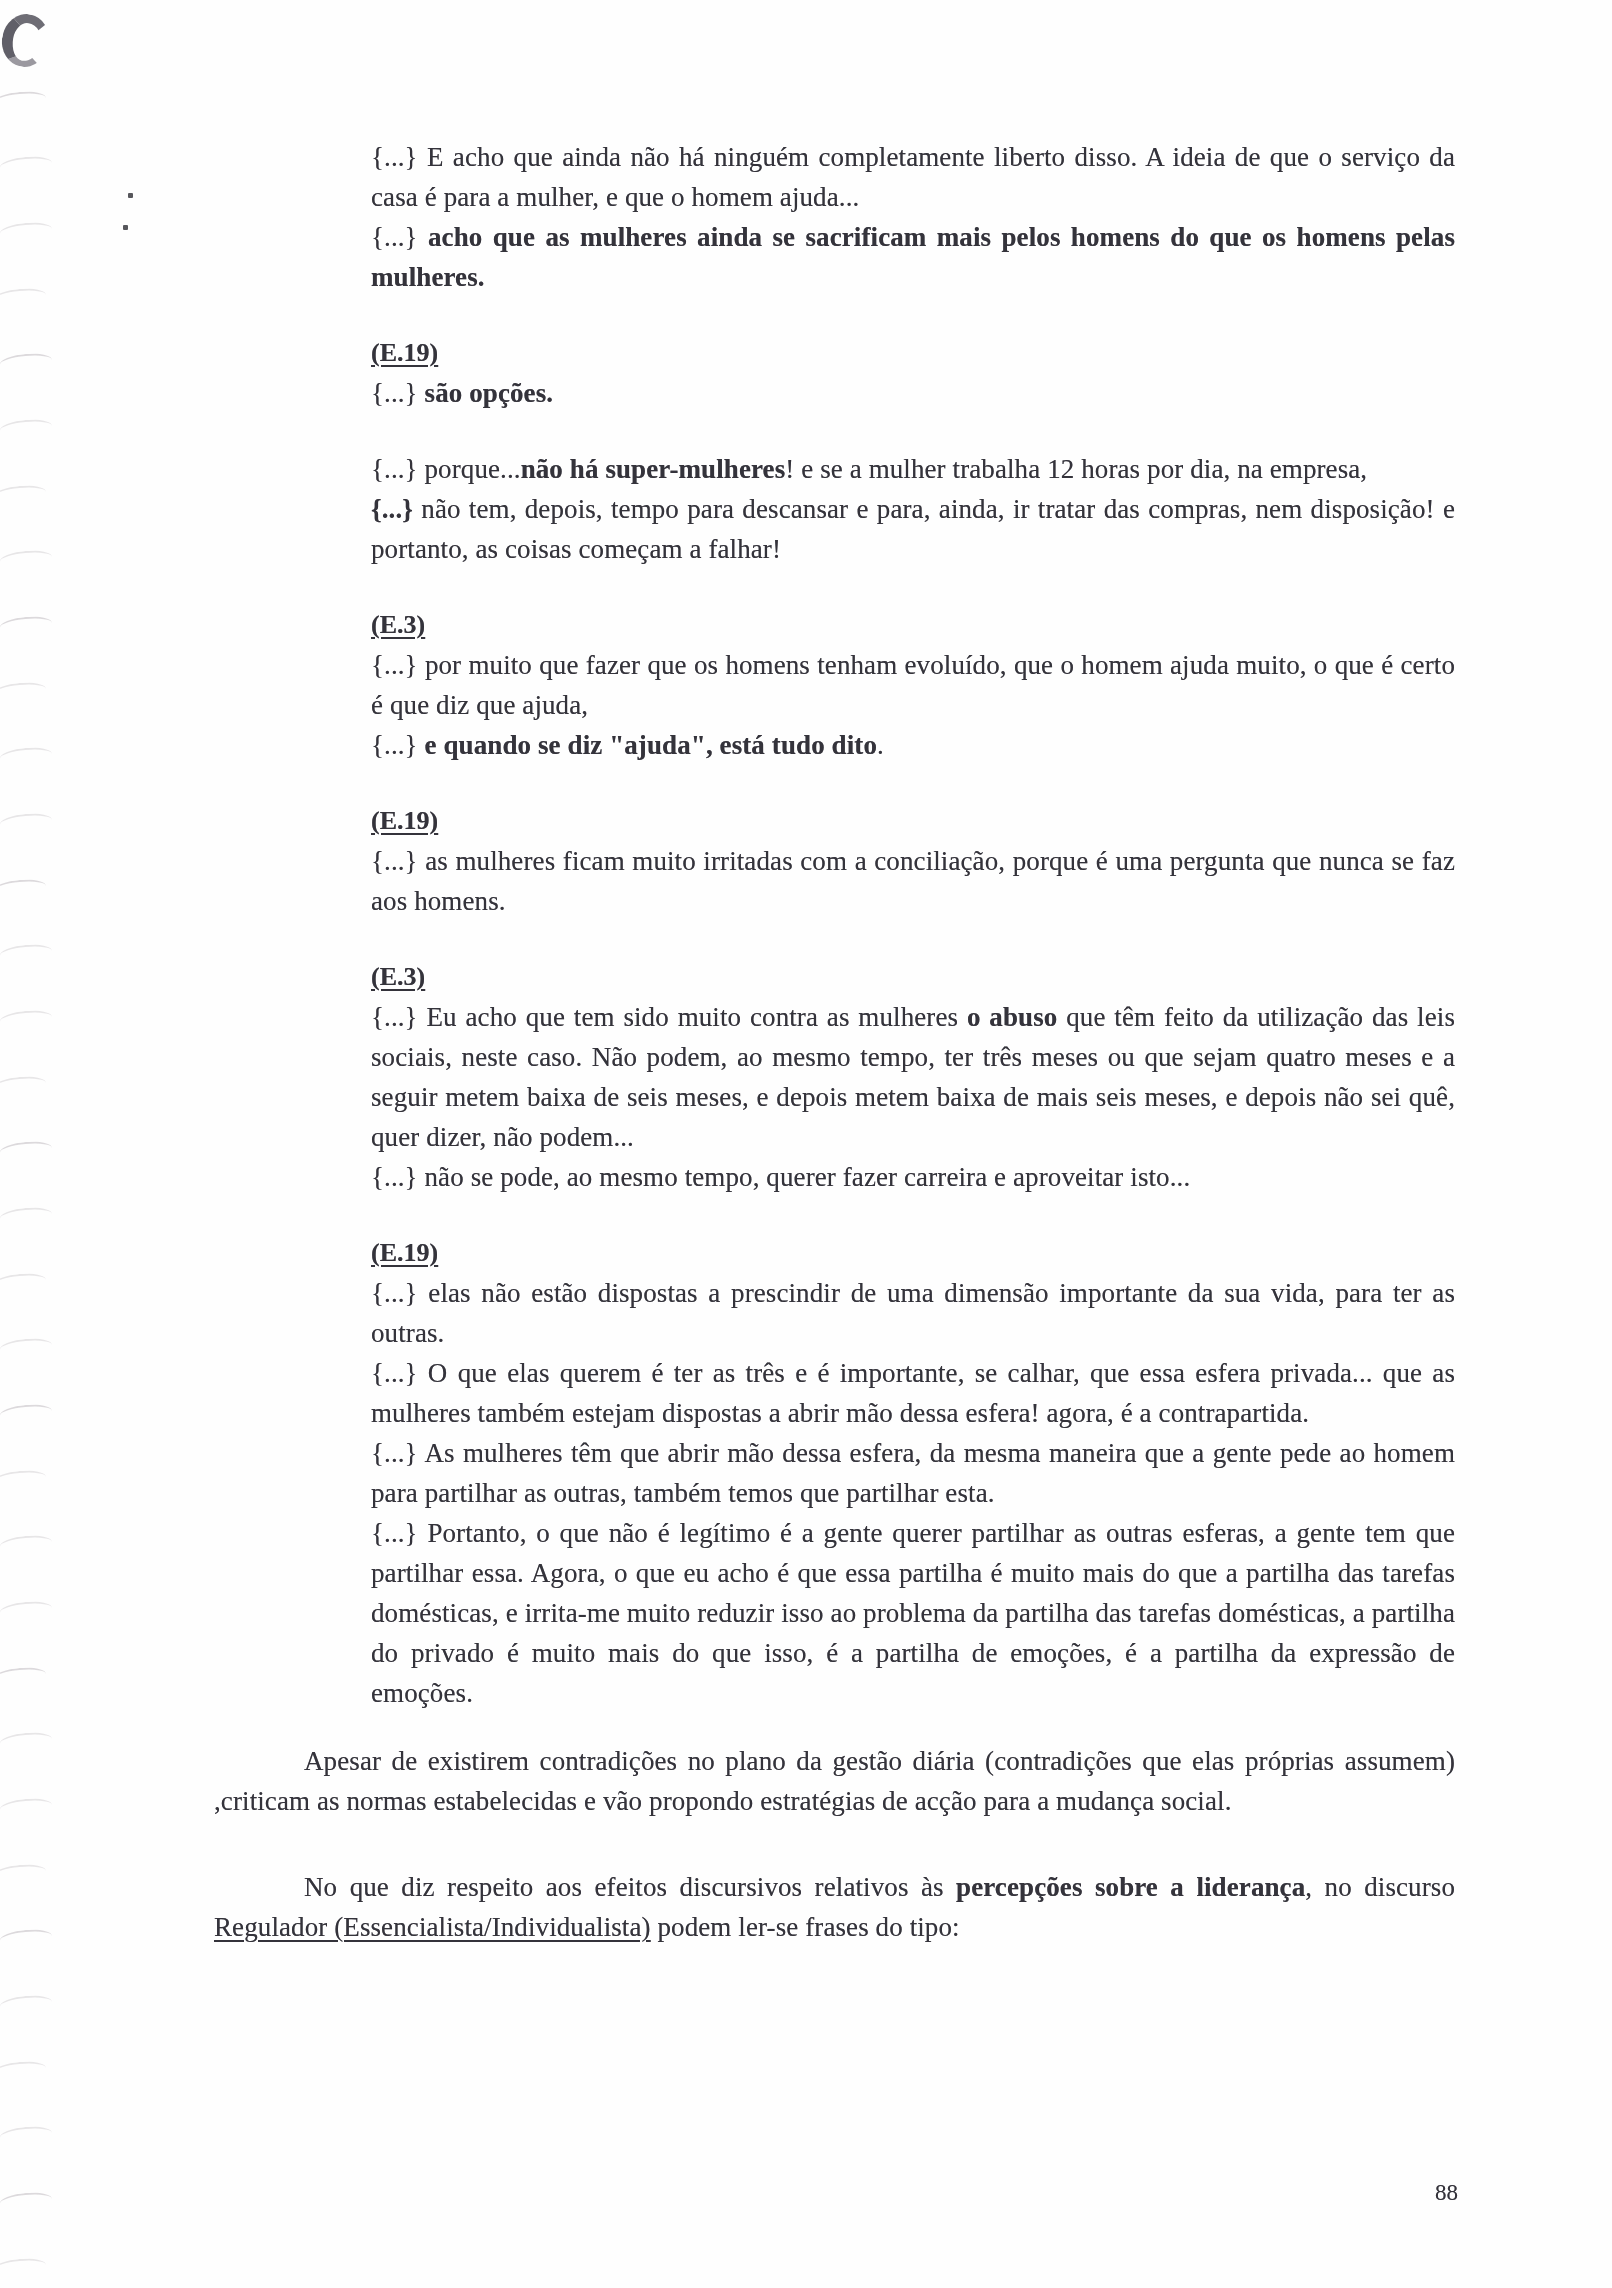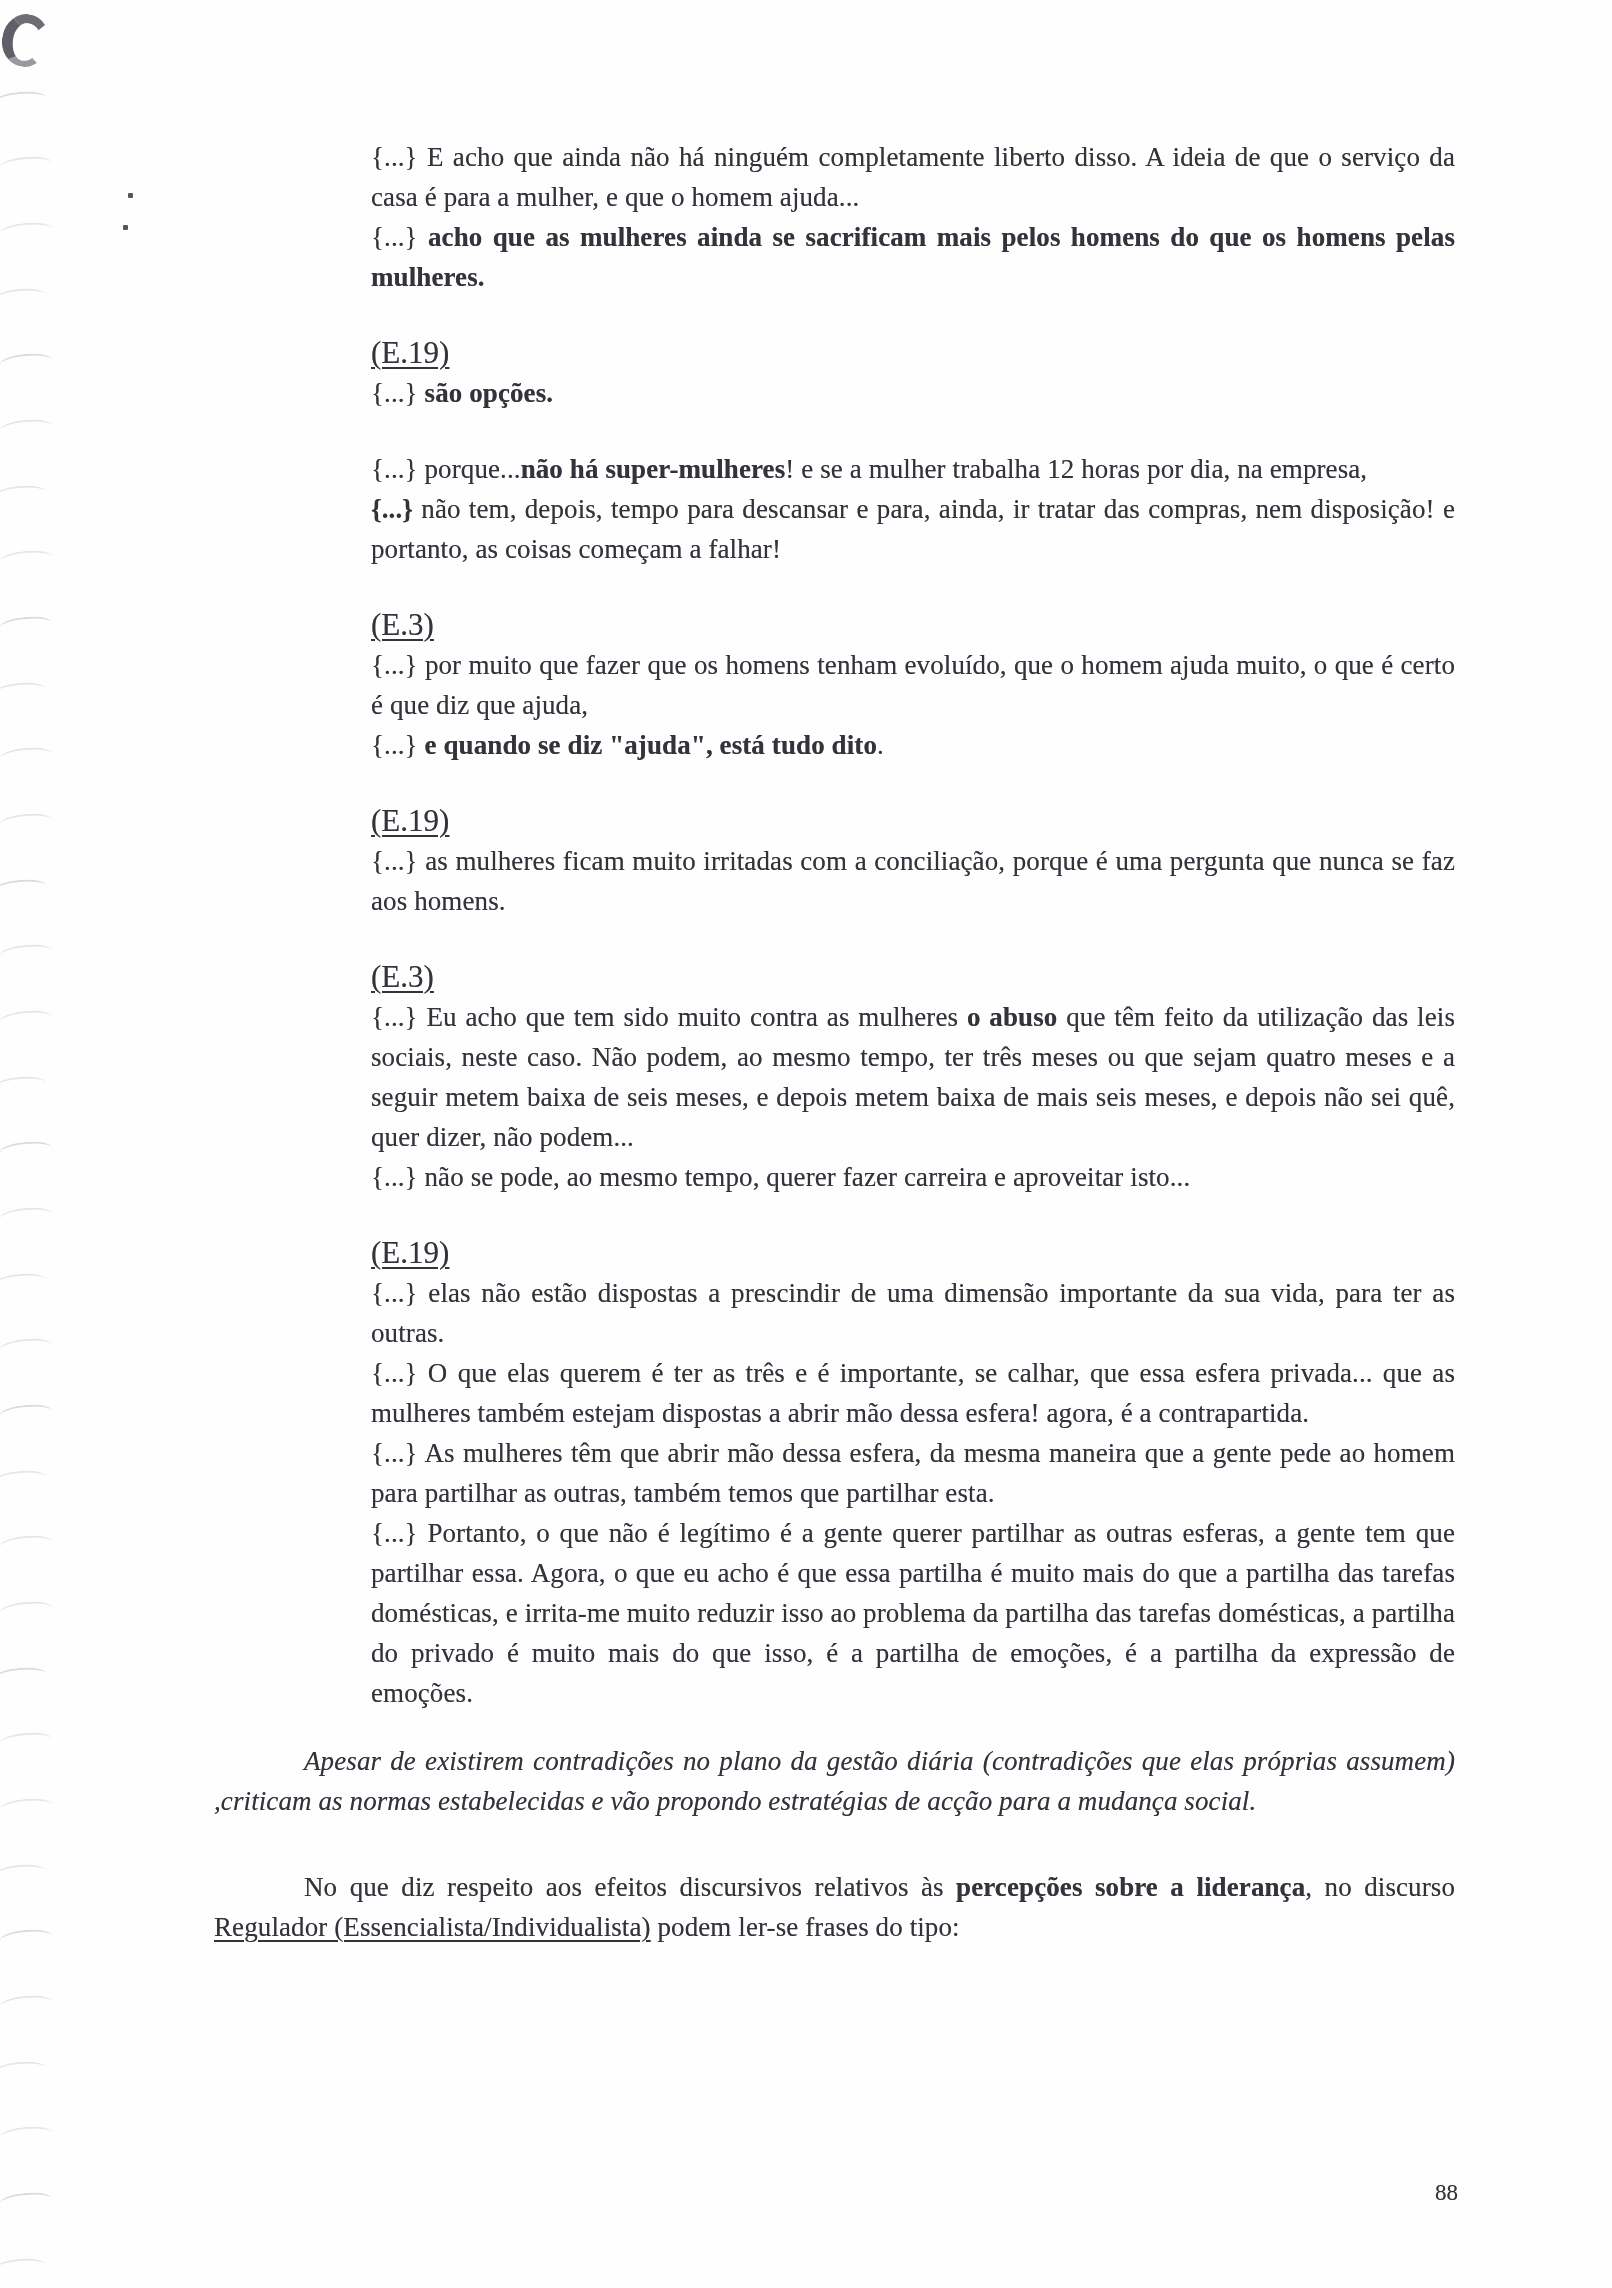--- a/index.html
+++ b/index.html
@@ -14,39 +14,40 @@
   }
   
   .content {
     position: absolute;
     left: 214px;
     top: 137px;
     width: 1241px;
   }
   .section { margin: 0; }
   .section + .section { margin-top: 36px; }
-  .section.body-first { margin-top: 28px; font-style: italic; }
+  .section.body-first { margin-top: 28px; }
   .section.body-last { margin-top: 46px; }
   .section.quote { margin-left: 157px; width: 1084px; }
   p.para {
     margin: 0;
     font-size: 27px;
     line-height: 40px;
     text-align: justify;
     text-shadow: 0 0 0.6px rgba(52,51,59,0.55);
     letter-spacing: 0.1px;
   }
   .section.body p.para { text-indent: 90px; }
   .qlabel {
-    font-size: 31px;
+    font-size: 26px;
     line-height: 40px;
     text-decoration: underline;
     text-underline-offset: 4px;
     text-decoration-thickness: 2px;
     text-shadow: 0 0 0.6px rgba(52,51,59,0.55);
+    font-weight: bold;
   }
   .b { font-weight: bold; }
   .u { text-decoration: underline; text-underline-offset: 4px; text-decoration-thickness: 2px; }
   .page-number {
     position: absolute;
     left: 1435px;
     top: 2175px;
     font-size: 23px;
     line-height: 36px;
     text-shadow: 0 0 0.6px rgba(52,51,59,0.5);

